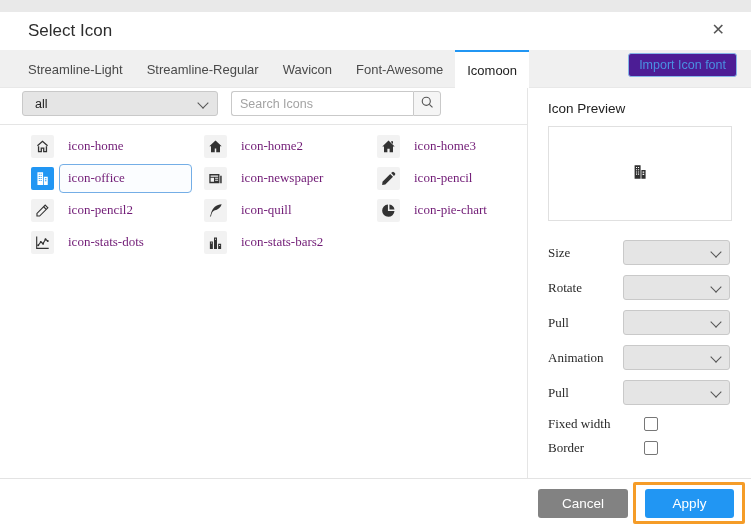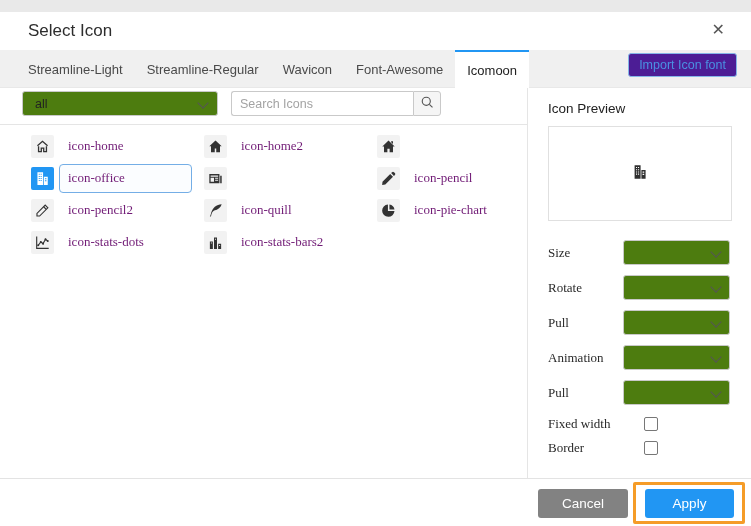--- a/index.html
+++ b/index.html
@@ -23,21 +23,21 @@
     color:#4a90e2;background:#4c1d95;border:1px solid #85b6e8;border-radius:3px;cursor:pointer;
     font-family:"Liberation Sans",sans-serif;}
 
   
   .content{position:absolute;left:0;top:76px;width:100%;height:390px;}
   .left{position:absolute;left:0;top:0;width:527px;height:390px;}
   .right{position:absolute;left:527px;top:0;width:224px;height:390px;border-left:1px solid #e5e5e5;box-sizing:border-box;}
 
   
   .filter-row{position:absolute;left:0;top:3px;width:100%;height:28px;}
-  .select{position:relative;border:1px solid #c9c9c9;border-radius:3px;background:#4d7c0f;
+  .select{position:relative;border:1px solid #c9c9c9;border-radius:3px;background:#e5e5e5;
     display:flex;align-items:center;box-sizing:border-box;cursor:pointer;}
   .chev{width:7px;height:7px;border-right:1.6px solid #555;border-bottom:1.6px solid #555;
     transform:rotate(45deg);display:inline-block;}
   .cat{position:absolute;left:22px;top:0;width:196px;height:25px;font-size:12.5px;color:#222;padding-left:12px;}
   .cat .chev{position:absolute;right:10px;top:7px;}
   .search-input{position:absolute;left:231px;top:0;width:182px;height:25px;border:1px solid #c9c9c9;
     border-right:none;border-radius:3px 0 0 3px;box-sizing:border-box;padding:0 8px;font-size:12.5px;
     color:#333;outline:none;font-family:"Liberation Sans",sans-serif;}
   .search-input::placeholder{color:#a3a3a3;}
   .searchbtn{position:absolute;left:413px;top:0;width:28px;height:25px;background:#f5f5f5;
@@ -157,39 +157,45 @@
       <span class="label">icon-home2</span>
     </span>
   </div>
 
   <div class="cell">
     <span class="icon">
                 <svg viewBox="0 0 16 16" width="15" height="15">
                   <path d="M8 1.6 1.4 8h1.8v6h3.6v-3.6h2.4V14h3.6V8h1.8ZM10.8 2.4h2v2.8l-2-1.8Z" fill="currentColor"></path>
                 </svg>
               </span>
+    <span class="lw">
+      <span class="label">icon-home3</span>
+    </span>
   </div>
 
   <div class="cell selected">
     <span class="icon">
                 <svg viewBox="0 0 16 16" width="15" height="15">
                   <path fill="currentColor" fill-rule="evenodd" d="M2.6 1.2H8.6V14.8H2.6ZM4 3h1.1v1.1H4ZM6 3h1.1v1.1H6ZM4 5.2h1.1v1.1H4ZM6 5.2h1.1v1.1H6ZM4 7.4h1.1v1.1H4ZM6 7.4h1.1v1.1H6ZM4 9.6h1.1v1.1H4ZM6 9.6h1.1v1.1H6ZM9.4 6H13.6V14.8H9.4ZM10.6 7.6h1.6v1.2h-1.6ZM10.6 9.8h1.6v1.2h-1.6Z"></path>
                 </svg>
               </span>
     <span class="lw">
       <span class="label">icon-office</span>
     </span>
   </div>
 
   <div class="cell">
     <span class="icon">
                 <svg viewBox="0 0 16 16" width="15" height="15">
                   <path fill="currentColor" fill-rule="evenodd" d="M1.4 3.2H12.2V13H1.4ZM2.8 4.8H10.8V6H2.8ZM2.8 7.2H6.4V11.4H2.8ZM7.6 7.2H10.8V8.2H7.6ZM7.6 9.4H10.8V10.4H7.6ZM13 5h1.6v8H13Z"></path>
                 </svg>
               </span>
+    <span class="lw">
+      <span class="label">icon-newspaper</span>
+    </span>
   </div>
 
   <div class="cell">
     <span class="icon">
                 <svg viewBox="0 0 16 16" width="15" height="15">
                   <path fill="currentColor" d="M10.8 2.2 13.8 5.2 14.8 4.2A1.4 1.4 0 0 0 14.8 2.2L13.8 1.2A1.4 1.4 0 0 0 11.8 1.2ZM9.8 3.2 1.6 11.4 1.2 14.8 4.6 14.4 12.8 6.2Z"></path>
                 </svg>
               </span>
     <span class="lw">
       <span class="label">icon-pencil</span>

